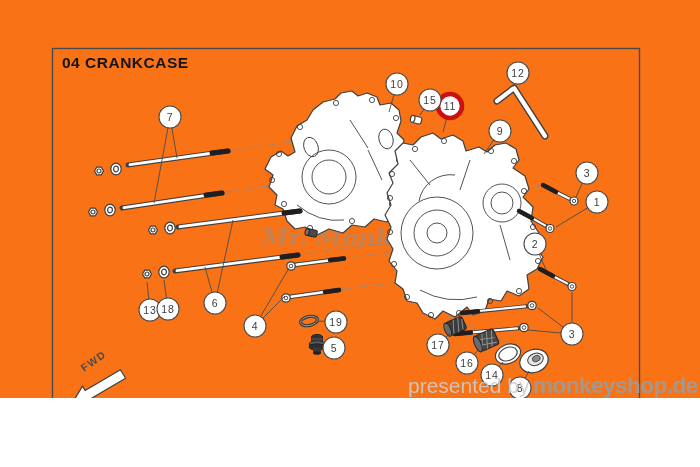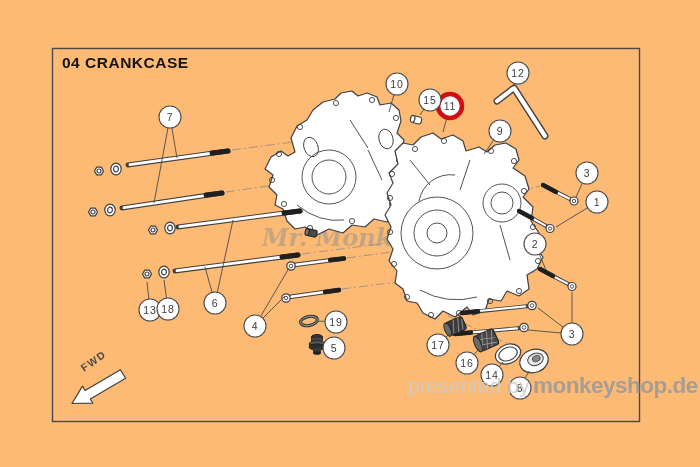--- a/index.html
+++ b/index.html
@@ -1,16 +1,16 @@
 <!DOCTYPE html>
 <html style="--highlight: #cc1111;"><head>
 <meta charset="utf-8">
 <style>
   html,body{margin:0;padding:0;background:#fff;}
-  .stage{position:relative;width:700px;height:467px;background:#fdba74;overflow:hidden;
+  .stage{position:relative;width:700px;height:398px;background:#f97316;overflow:hidden;
          font-family:"Liberation Sans",sans-serif;}
   svg{position:absolute;inset:0;}
   .frame{fill:none;stroke:#4a4a4a;stroke-width:1.4;}
   .title{font:bold 15.5px "Liberation Sans",sans-serif;letter-spacing:.5px;fill:#141414;}
   .outline{fill:#fff;stroke:#3f3f3f;stroke-width:1.2;stroke-linejoin:round;}
   .thin{fill:none;stroke:#3f3f3f;stroke-width:.9;}
   .dashdot{stroke:#8a8a8a;stroke-width:.8;stroke-dasharray:9 3 2 3;fill:none;}
   .leader{stroke:#4a4a4a;stroke-width:.9;}
   .callout-circle{fill:#fff;stroke:#4a4a4a;stroke-width:1.1;}
   .callout-circle.highlighted{stroke:var(--highlight,#cc1111);stroke-width:4.6;}

